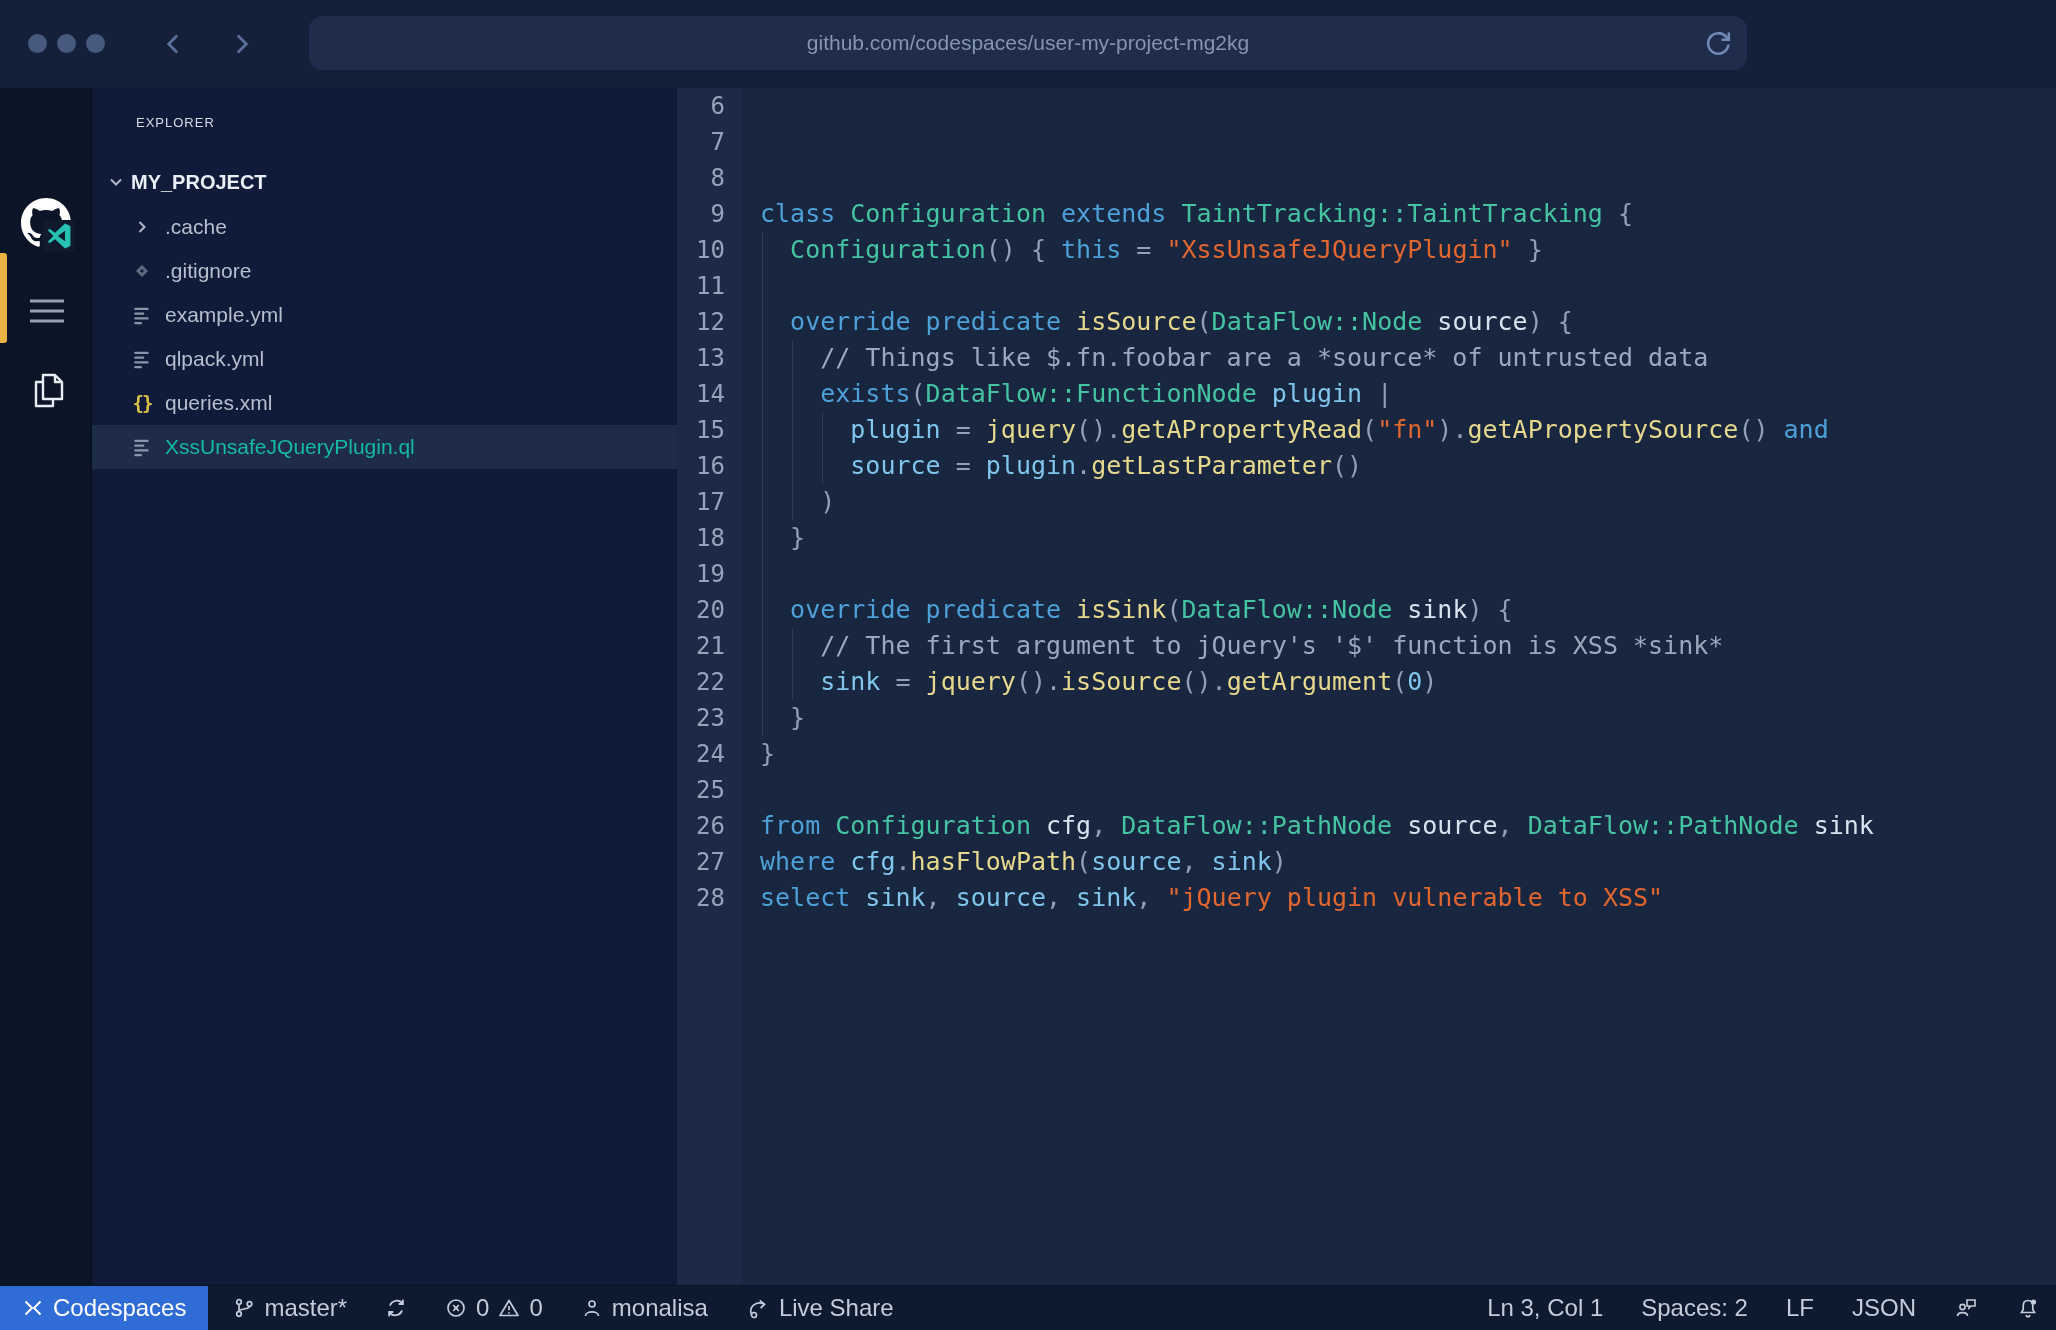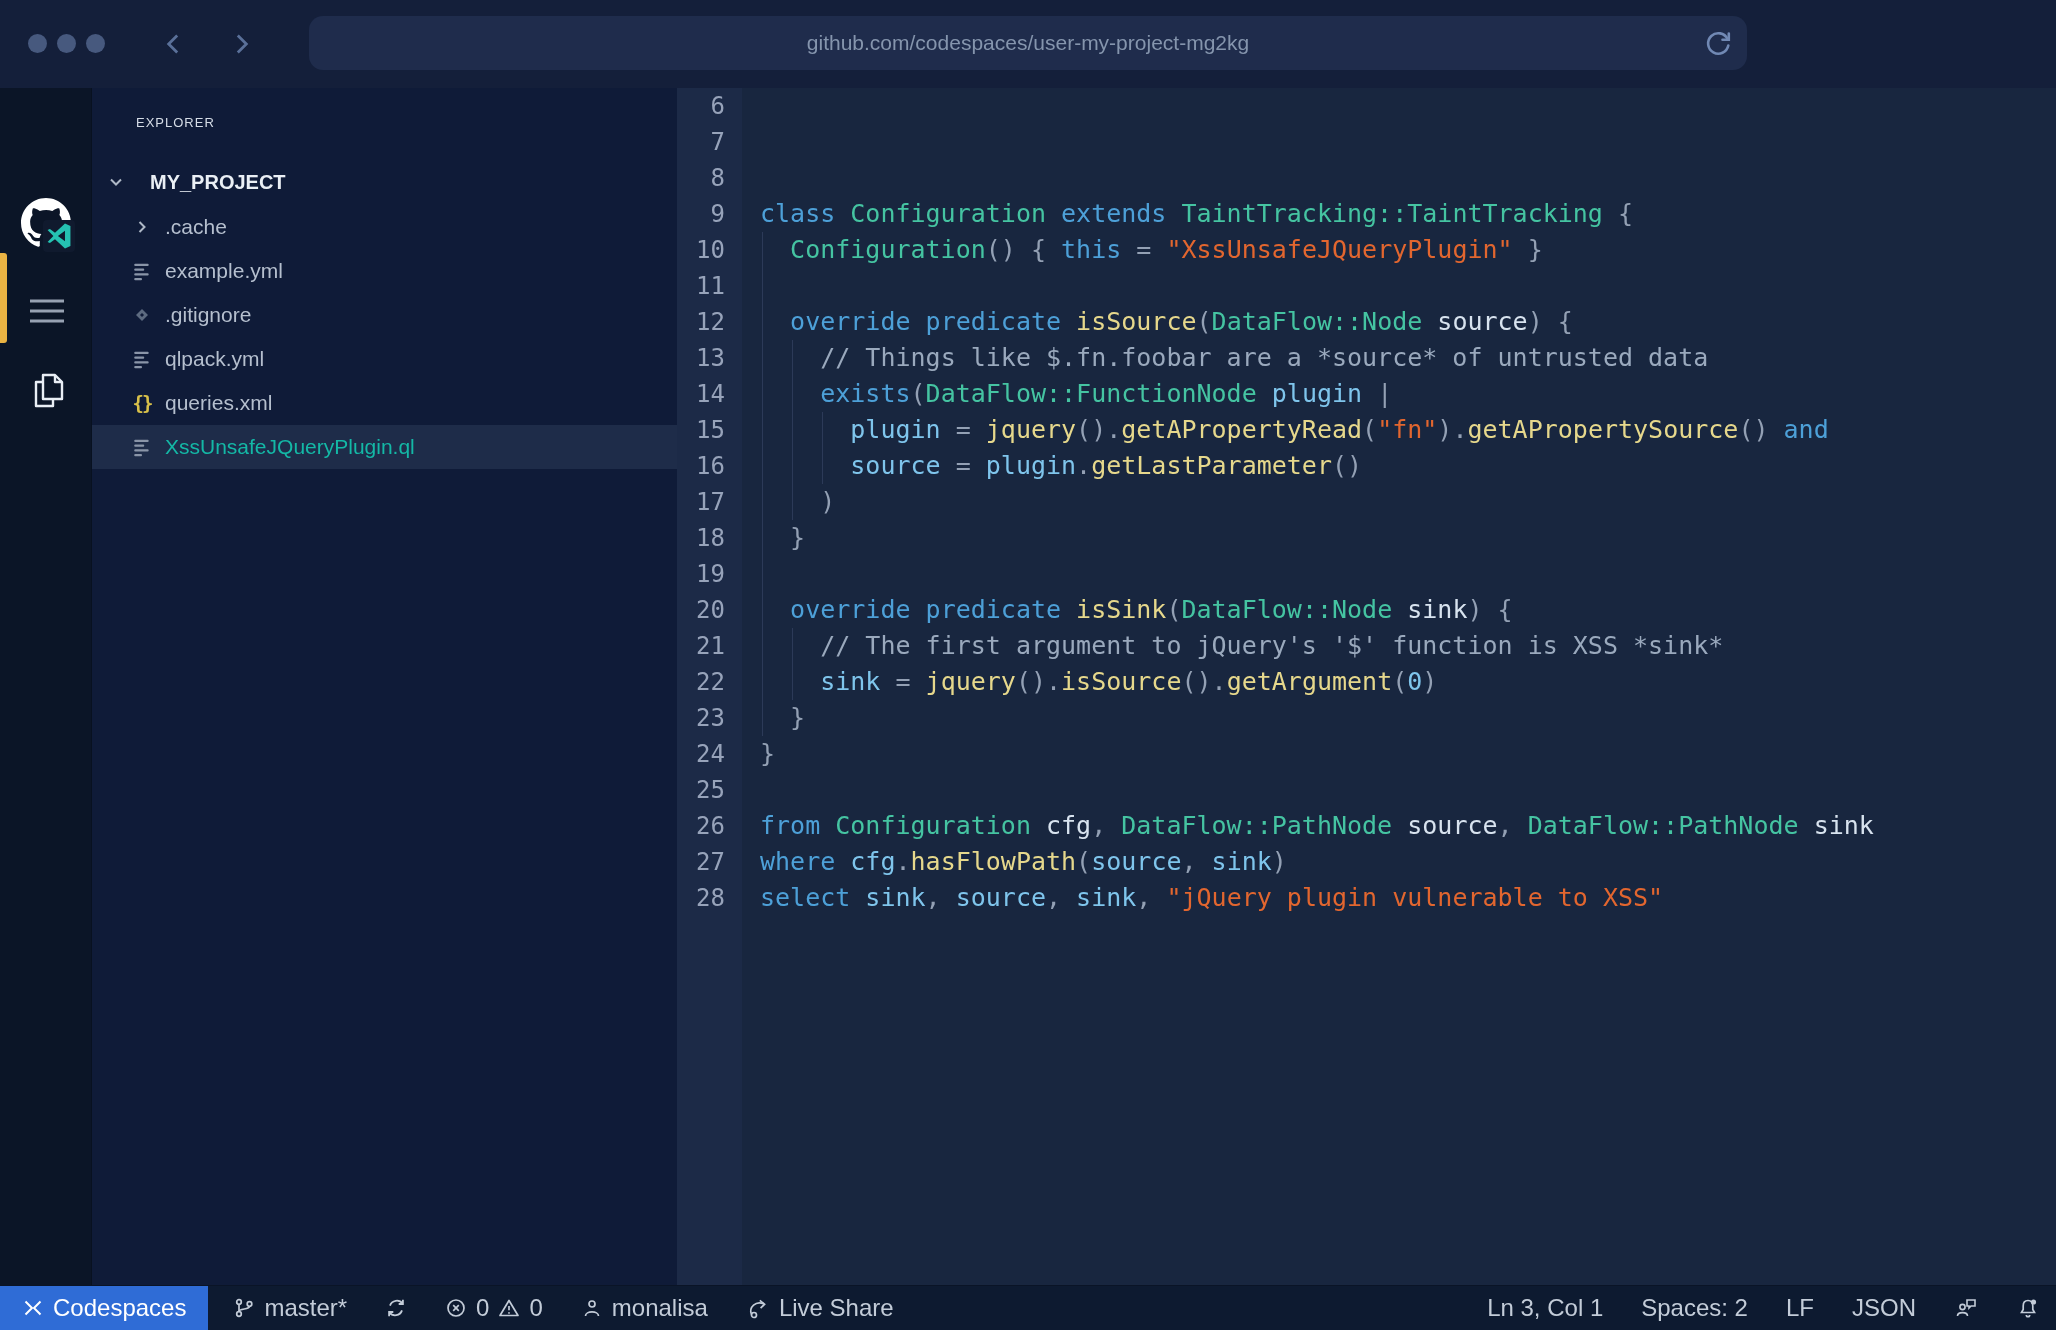--- a/index.html
+++ b/index.html
@@ -27,21 +27,21 @@
   .badge svg{width:26px;height:26px;}
   .hamburger{position:absolute;left:28px;top:209px;width:38px;height:28px;}
   .filesbtn{position:absolute;left:25px;top:280px;width:44px;height:44px;}
   .active-indicator{position:absolute;left:0;top:165px;width:7px;height:90px;background:var(--activity_indicator);border-radius:0 3px 3px 0;}
 
   
   .sidebar{position:absolute;left:92px;top:88px;width:585px;height:1197px;background:#0f1b38;}
   .explorer-title{position:absolute;left:44px;top:27px;font-size:13px;letter-spacing:1px;color:#d5dce6;}
   .root-row{position:absolute;left:0;top:76px;width:100%;height:36px;display:flex;align-items:center;}
   .root-row .chev{width:20px;height:20px;margin-left:14px;color:#aeb8c6;}
-  .root-row .root-label{margin-left:24px;font-size:20px;font-weight:bold;color:#eaeff5;}
+  .root-row .root-label{margin-left:5px;font-size:20px;font-weight:bold;color:#eaeff5;}
   .tree{position:absolute;left:0;top:117px;width:100%;}
   .tree-row{height:44px;display:flex;align-items:center;cursor:pointer;text-align:right;}
   .tree-row.selected{background:#1e2c49;}
   .tree-row .t-icon{width:20px;height:20px;margin-left:40px;display:flex;align-items:center;justify-content:center;color:#8a95a8;}
   .tree-row .t-label{margin-left:13px;font-size:21px;color:#b5bfce;}
   .tree-row.selected .t-label{color:#14b8a6;}
   .braces-glyph{font-family:"DejaVu Sans Mono",monospace;font-size:19px;font-weight:bold;color:var(--braces_icon);letter-spacing:-2px;}
 
   
   .editor{position:absolute;left:677px;top:88px;width:1379px;height:1197px;background:#18263f;overflow:hidden;}
@@ -142,37 +142,37 @@
         <div class="tree-row">
           <span class="t-icon">
             <svg viewBox="0 0 20 20" fill="none" stroke="#aeb8c6" stroke-width="2">
               <path d="M7.5 5 L12.5 10 L7.5 15"></path>
             </svg>
           </span>
           <span class="t-label">.cache</span>
         </div>
         <div class="tree-row">
           <span class="t-icon">
+            <svg viewBox="0 0 18 18">
+              <rect x="5.2" y="5.2" width="7.6" height="7.6" transform="rotate(45 9 9)" fill="#5d6b80"></rect>
+              <rect x="7.7" y="7.7" width="2.6" height="2.6" transform="rotate(45 9 9)" fill="#0f1b38"></rect>
+            </svg>
+          </span>
+          <span class="t-label">.gitignore</span>
+        </div>
+        <div class="tree-row">
+          <span class="t-icon">
             <svg viewBox="0 0 18 18" fill="#8a95a8">
               <rect x="2" y="2.5" width="13" height="1.9" rx=".9"></rect>
               <rect x="2" y="6.8" width="9" height="1.9" rx=".9"></rect>
               <rect x="2" y="11.1" width="13" height="1.9" rx=".9"></rect>
               <rect x="2" y="15.4" width="7" height="1.9" rx=".9"></rect>
             </svg>
           </span>
           <span class="t-label">example.yml</span>
-        </div>
-        <div class="tree-row">
-          <span class="t-icon">
-            <svg viewBox="0 0 18 18">
-              <rect x="5.2" y="5.2" width="7.6" height="7.6" transform="rotate(45 9 9)" fill="#5d6b80"></rect>
-              <rect x="7.7" y="7.7" width="2.6" height="2.6" transform="rotate(45 9 9)" fill="#0f1b38"></rect>
-            </svg>
-          </span>
-          <span class="t-label">.gitignore</span>
         </div>
         <div class="tree-row">
           <span class="t-icon">
             <svg viewBox="0 0 18 18" fill="#8a95a8">
               <rect x="2" y="2.5" width="13" height="1.9" rx=".9"></rect>
               <rect x="2" y="6.8" width="9" height="1.9" rx=".9"></rect>
               <rect x="2" y="11.1" width="13" height="1.9" rx=".9"></rect>
               <rect x="2" y="15.4" width="7" height="1.9" rx=".9"></rect>
             </svg>
           </span>

